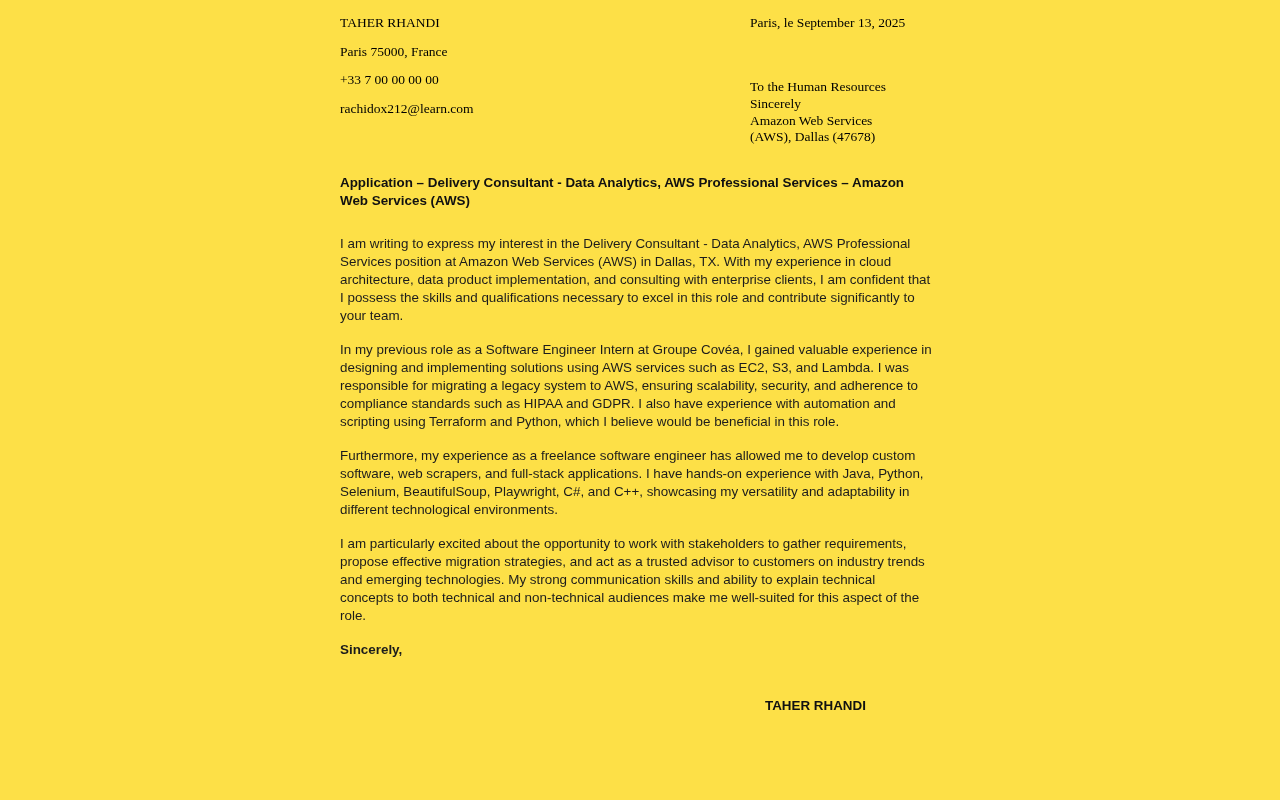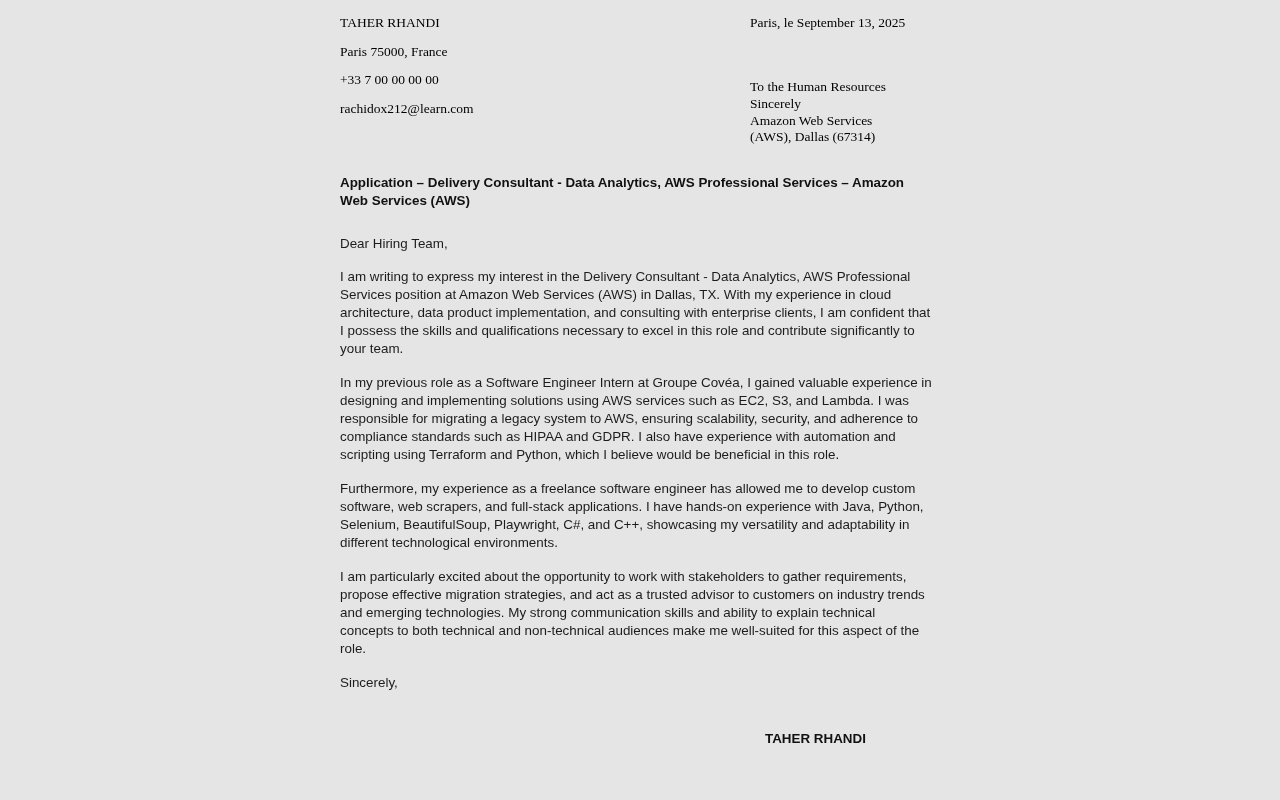--- a/index.html
+++ b/index.html
@@ -1,20 +1,20 @@
 <!DOCTYPE html>
 <html><head>
 <meta charset="utf-8">
 <style>
   html, body { margin: 0; padding: 0; background: #ffffff; }
   .screen {
     position: relative;
     width: 1280px;
     height: 800px;
-    background: #e5e5e5;
+    background: #fde047;
     overflow: hidden;
     font-family: "Liberation Sans", sans-serif;
     color: #1c1c1c;
   }
   .letter {
     position: absolute;
     left: 340px;
     top: 0;
     width: 592px;
     height: 800px;
@@ -56,21 +56,21 @@
     font-size: 13.4px;
     line-height: 18px;
   }
   .subject {
     font-weight: bold;
     color: #111111;
     margin: 0 0 25px 0;
   }
   .salutation { margin: 0 0 15px 0; }
   p.para { margin: 0 0 16px 0; }
-  .closing { margin: 0; }
+  .closing { margin: 0; font-weight: bold; }
   .signature {
     font-weight: bold;
     color: #111111;
     margin: 38px 0 0 425px;
     white-space: nowrap;
   }
 </style>
 </head>
 <body>
 
@@ -83,26 +83,25 @@
       <div>+33 7 00 00 00 00</div>
       <div>rachidox212@learn.com</div>
     </div>
 
     <div class="dateline serif">Paris, le September 13, 2025</div>
 
     <div class="recipient serif">
       <div>To the Human Resources</div>
       <div>Sincerely</div>
       <div>Amazon Web Services</div>
-      <div>(AWS), Dallas (67314)</div>
+      <div>(AWS), Dallas (47678)</div>
     </div>
 
     <div class="body-block">
       <p class="subject">Application – Delivery Consultant - Data Analytics, AWS Professional Services – Amazon Web Services (AWS)</p>
-      <p class="salutation">Dear Hiring Team,</p>
       <p class="para">I am writing to express my interest in the Delivery Consultant - Data Analytics, AWS Professional Services position at Amazon Web Services (AWS) in Dallas, TX. With my experience in cloud architecture, data product implementation, and consulting with enterprise clients, I am confident that I possess the skills and qualifications necessary to excel in this role and contribute significantly to your team.</p>
       <p class="para">In my previous role as a Software Engineer Intern at Groupe Covéa, I gained valuable experience in designing and implementing solutions using AWS services such as EC2, S3, and Lambda. I was responsible for migrating a legacy system to AWS, ensuring scalability, security, and adherence to compliance standards such as HIPAA and GDPR. I also have experience with automation and scripting using Terraform and Python, which I believe would be beneficial in this role.</p>
       <p class="para">Furthermore, my experience as a freelance software engineer has allowed me to develop custom software, web scrapers, and full-stack applications. I have hands-on experience with Java, Python, Selenium, BeautifulSoup, Playwright, C#, and C++, showcasing my versatility and adaptability in different technological environments.</p>
       <p class="para">I am particularly excited about the opportunity to work with stakeholders to gather requirements, propose effective migration strategies, and act as a trusted advisor to customers on industry trends and emerging technologies. My strong communication skills and ability to explain technical concepts to both technical and non-technical audiences make me well-suited for this aspect of the role.</p>
       <p class="closing">Sincerely,</p>
       <p class="signature">TAHER RHANDI</p>
     </div>
 
   </div>
 </div>

